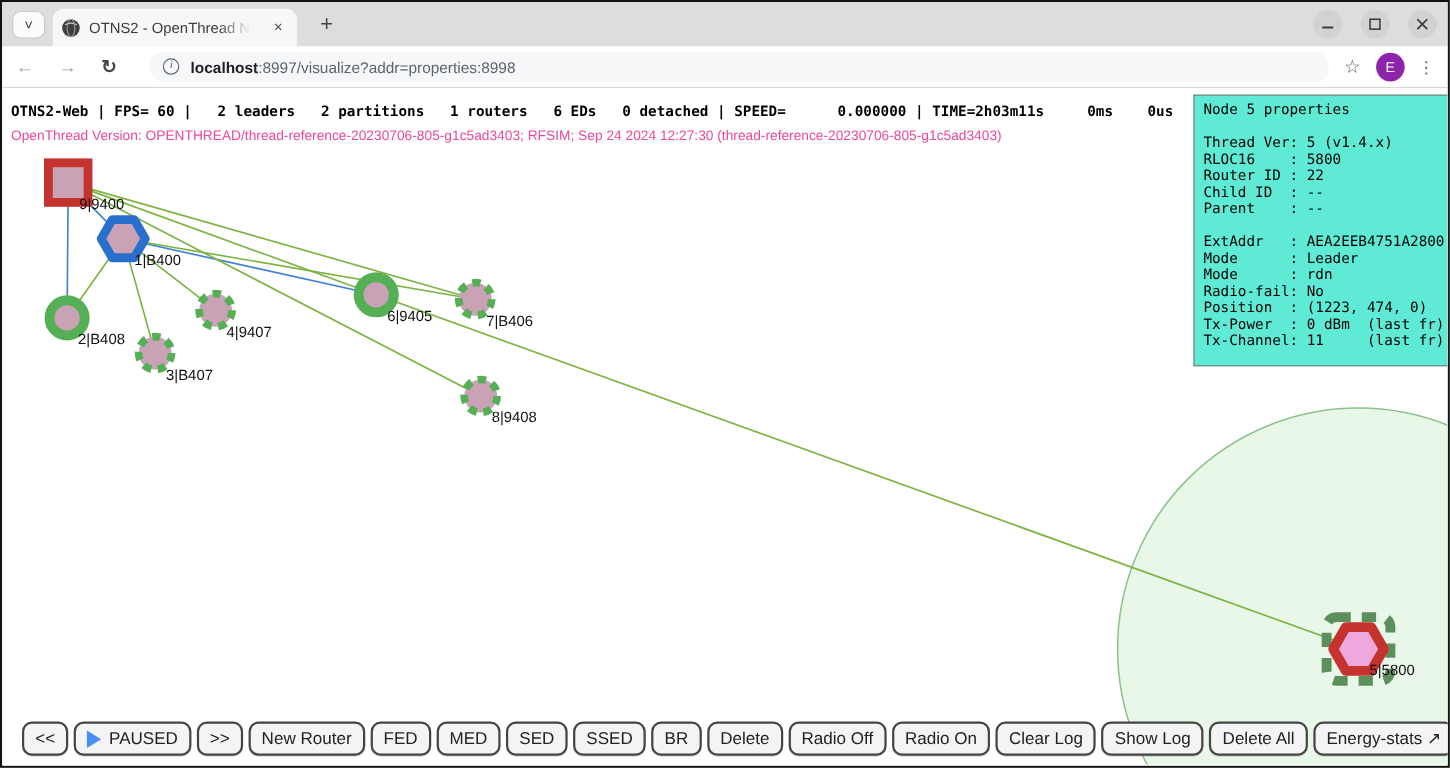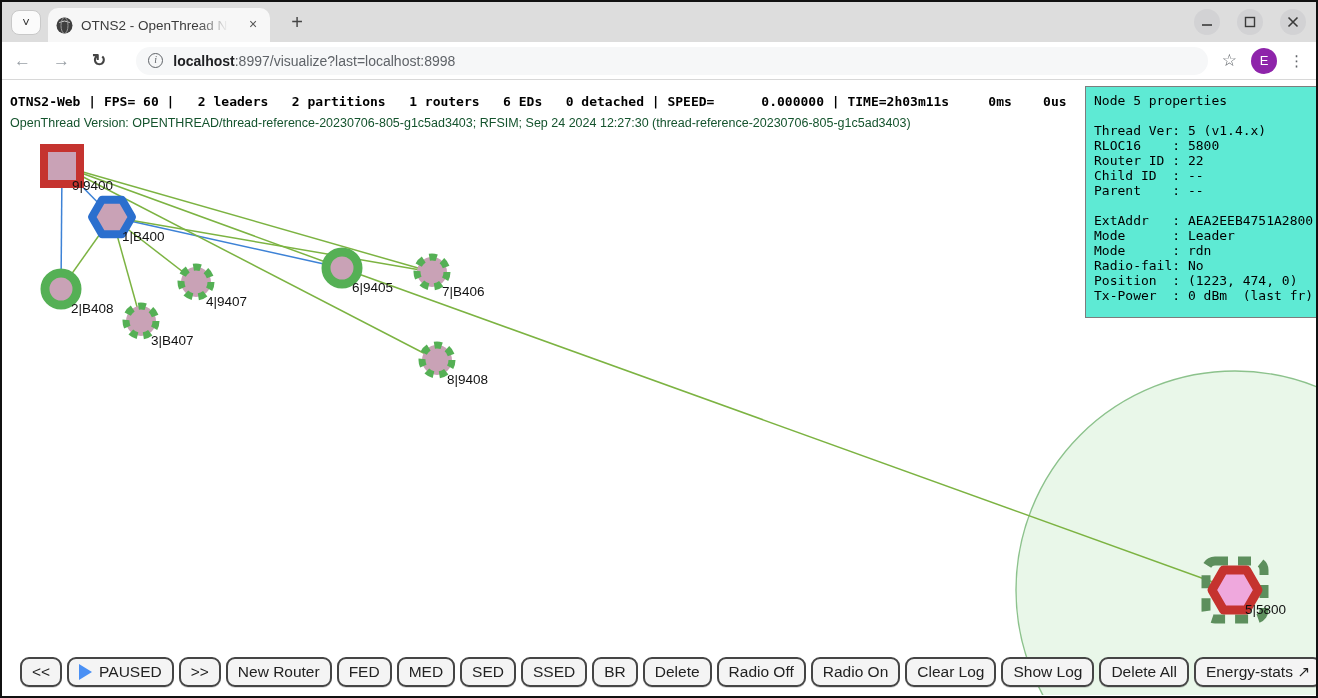--- a/index.html
+++ b/index.html
@@ -86,21 +86,21 @@
         </div>
     </div>
   </div>
 
   <div class="addressbar">
     <span class="nav-icon">←</span>
     <span class="nav-icon">→</span>
     <span class="nav-icon reload">↻</span>
     <div class="url-pill">
       <span class="info-icon">i</span>
-      <span class="url-text"><b>localhost</b><span>:8997/visualize?last=localhost:8998</span></span>
+      <span class="url-text"><b>localhost</b><span>:8997/visualize?addr=properties:8998</span></span>
     </div>
     <span class="star-icon">☆</span>
     <div class="avatar">E</div>
     <span class="menu-icon">⋮</span>
   </div>
 
   <div class="content">
     <svg id="net-canvas" width="1314" height="615" viewBox="0 0 1314 615">
         <circle cx="1233" cy="510" r="219" fill="#e9f7e9" stroke="#8cc28c" stroke-width="1.4"></circle>
         <line x1="60" y1="86" x2="110" y2="137" stroke="#3d82d6" stroke-width="1.5"></line>
@@ -129,38 +129,39 @@
         <circle cx="430" cy="192" r="15" fill="#c9a2b6" stroke="#55b055" stroke-width="7" stroke-dasharray="7.5 6"></circle>
         <text x="440" y="216" font-size="13.5" font-family="&quot;Liberation Sans&quot;, sans-serif" fill="#111111">7|B406</text>
         <circle cx="435" cy="280" r="15" fill="#c9a2b6" stroke="#55b055" stroke-width="7" stroke-dasharray="7.5 6"></circle>
         <text x="445" y="304" font-size="13.5" font-family="&quot;Liberation Sans&quot;, sans-serif" fill="#111111">8|9408</text>
         <rect x="1204" y="481" width="58" height="58" rx="9" fill="none" stroke="#5d8f5d" stroke-width="9" stroke-dasharray="13 10"></rect>
         <polygon points="1256,510 1244.5,529.918 1221.5,529.918 1210,510 1221.5,490.082 1244.5,490.082" fill="#efa8dd" stroke="#c5332f" stroke-width="9" stroke-linejoin="round"></polygon>
         <text x="1243" y="534" font-size="13.5" font-family="&quot;Liberation Sans&quot;, sans-serif" fill="#111111">5|5800</text>
       </svg>
 
     <div class="status-line">OTNS2-Web | FPS= 60 |   2 leaders   2 partitions   1 routers   6 EDs   0 detached | SPEED=      0.000000 | TIME=2h03m11s     0ms    0us</div>
-    <div class="version-line" style="color: #14532d;">OpenThread Version: OPENTHREAD/thread-reference-20230706-805-g1c5ad3403; RFSIM; Sep 24 2024 12:27:30 (thread-reference-20230706-805-g1c5ad3403)</div>
+    <div class="version-line" style="color: #ec4899;">OpenThread Version: OPENTHREAD/thread-reference-20230706-805-g1c5ad3403; RFSIM; Sep 24 2024 12:27:30 (thread-reference-20230706-805-g1c5ad3403)</div>
 
     <div class="props-panel">
       <div class="props-title">Node 5 properties</div>
       <div id="props-lines">
           <div class="props-line">&nbsp;</div>
           <div class="props-line">Thread Ver: 5 (v1.4.x)</div>
           <div class="props-line">RLOC16    : 5800</div>
           <div class="props-line">Router ID : 22</div>
           <div class="props-line">Child ID  : --</div>
           <div class="props-line">Parent    : --</div>
           <div class="props-line">&nbsp;</div>
           <div class="props-line">ExtAddr   : AEA2EEB4751A2800</div>
           <div class="props-line">Mode      : Leader</div>
           <div class="props-line">Mode      : rdn</div>
           <div class="props-line">Radio-fail: No</div>
           <div class="props-line">Position  : (1223, 474, 0)</div>
           <div class="props-line">Tx-Power  : 0 dBm  (last fr)</div>
+          <div class="props-line">Tx-Channel: 11     (last fr)</div>
         </div>
     </div>
 
     <div class="toolbar" id="toolbar">
         <div class="tb-btn">
           <span>&lt;&lt;</span>
         </div>
         <div class="tb-btn">
           <span class="play-icon"></span>
           <span>PAUSED</span>

